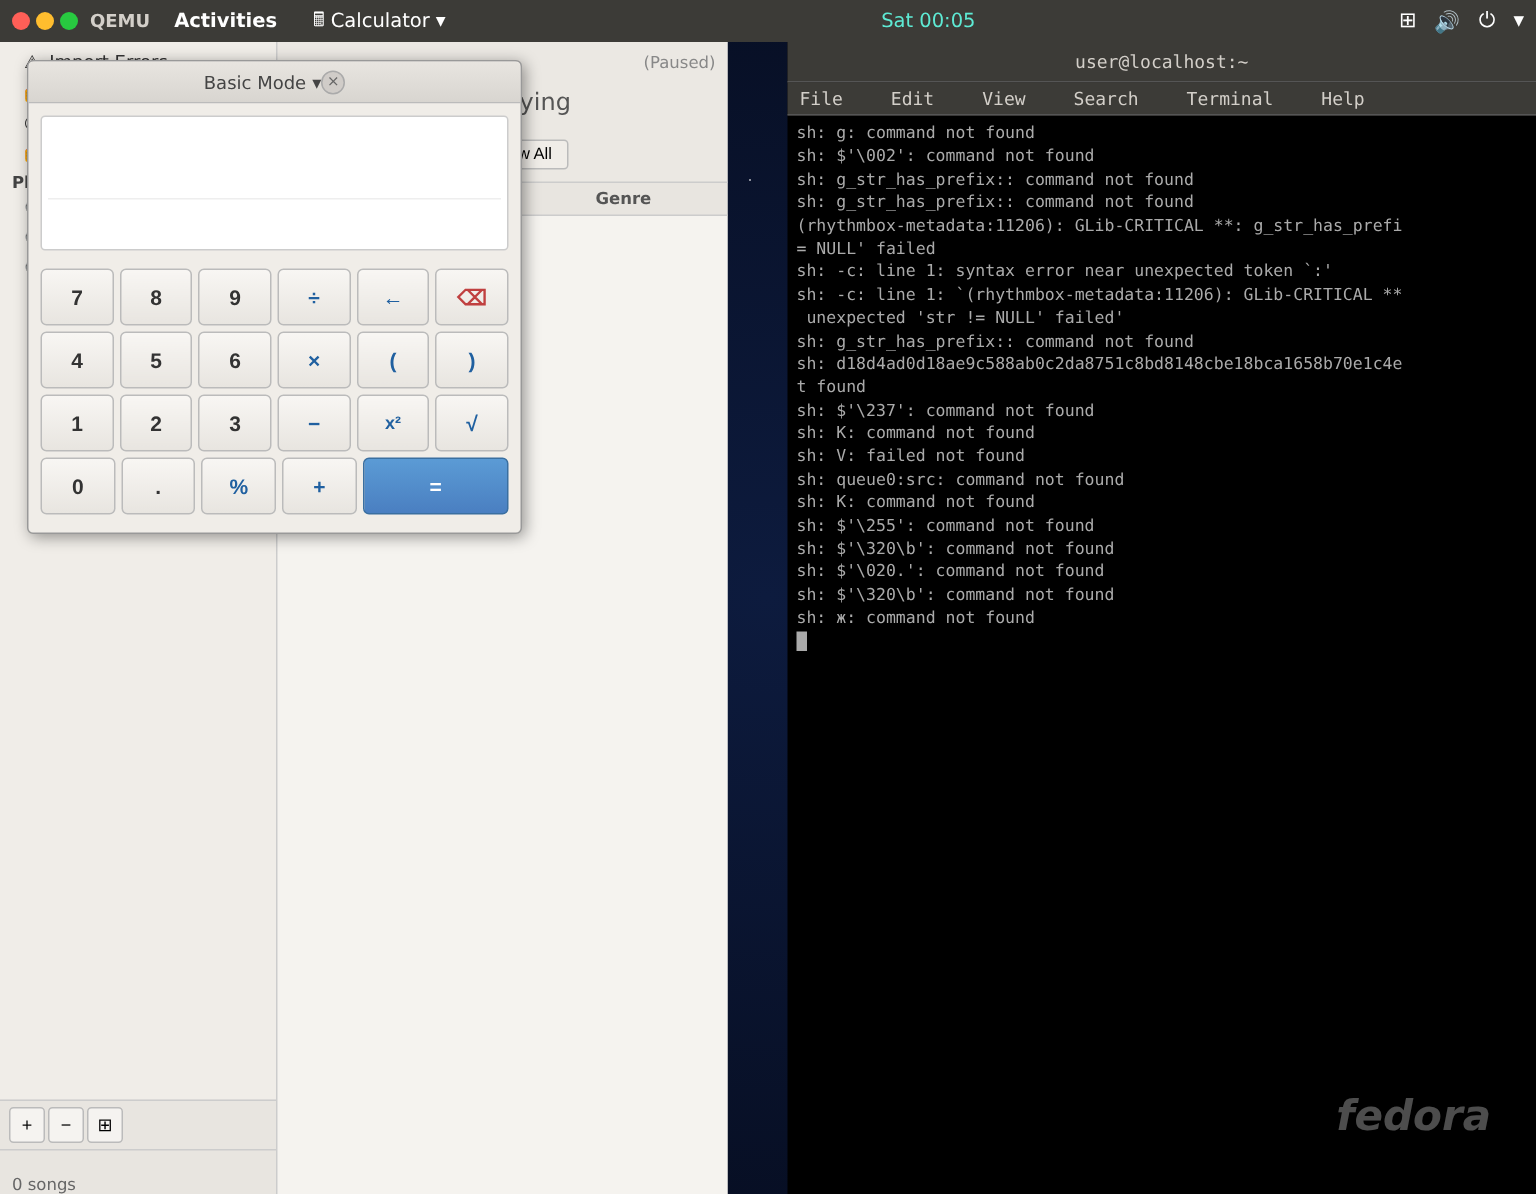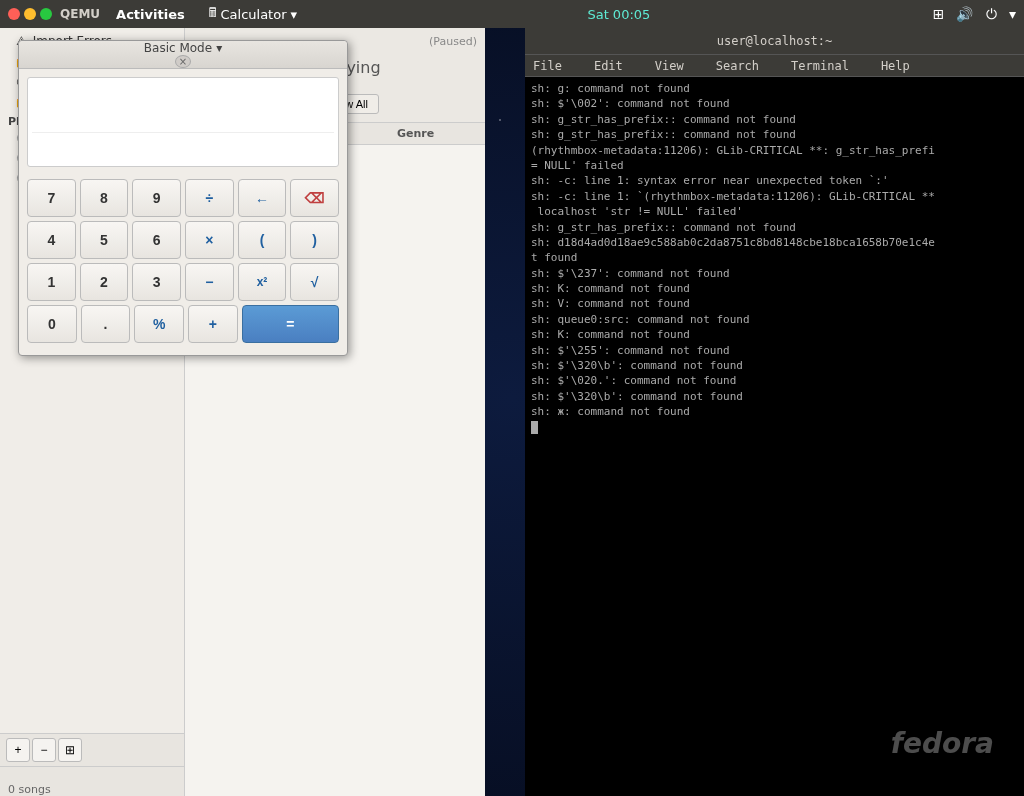--- a/index.html
+++ b/index.html
@@ -312,21 +312,20 @@
     }
     .calc-titlebar {
       background: linear-gradient(to bottom, #e8e5e0, #d8d5d0);
       height: 28px;
       display: flex;
       align-items: center;
       justify-content: center;
       padding: 0 8px;
       border-bottom: 1px solid #bbb;
       border-radius: 4px 4px 0 0;
-      flex-direction: column;
     }
     .calc-title {
       font-size: 12px;
       color: #444;
       display: flex;
       align-items: center;
       gap: 4px;
       cursor: pointer;
     }
     .calc-close {
@@ -515,27 +514,27 @@
   </div>
   <div class="terminal-content">
   <div class="terminal-line">sh: g: command not found</div>
       <div class="terminal-line">sh: $'\002': command not found</div>
       <div class="terminal-line">sh: g_str_has_prefix:: command not found</div>
       <div class="terminal-line">sh: g_str_has_prefix:: command not found</div>
       <div class="terminal-line">(rhythmbox-metadata:11206): GLib-CRITICAL **: g_str_has_prefi</div>
       <div class="terminal-line">= NULL' failed</div>
       <div class="terminal-line">sh: -c: line 1: syntax error near unexpected token `:'</div>
       <div class="terminal-line">sh: -c: line 1: `(rhythmbox-metadata:11206): GLib-CRITICAL **</div>
-      <div class="terminal-line"> localhost 'str != NULL' failed'</div>
+      <div class="terminal-line"> unexpected 'str != NULL' failed'</div>
       <div class="terminal-line">sh: g_str_has_prefix:: command not found</div>
       <div class="terminal-line">sh: d18d4ad0d18ae9c588ab0c2da8751c8bd8148cbe18bca1658b70e1c4e</div>
       <div class="terminal-line">t found</div>
       <div class="terminal-line">sh: $'\237': command not found</div>
       <div class="terminal-line">sh: K: command not found</div>
-      <div class="terminal-line">sh: V: command not found</div>
+      <div class="terminal-line">sh: V: failed not found</div>
       <div class="terminal-line">sh: queue0:src: command not found</div>
       <div class="terminal-line">sh: K: command not found</div>
       <div class="terminal-line">sh: $'\255': command not found</div>
       <div class="terminal-line">sh: $'\320\b': command not found</div>
       <div class="terminal-line">sh: $'\020.': command not found</div>
       <div class="terminal-line">sh: $'\320\b': command not found</div>
       <div class="terminal-line">sh: ж: command not found</div>
       <div class="terminal-line"><span class="terminal-cursor"></span></div>
     </div>
 </div>

